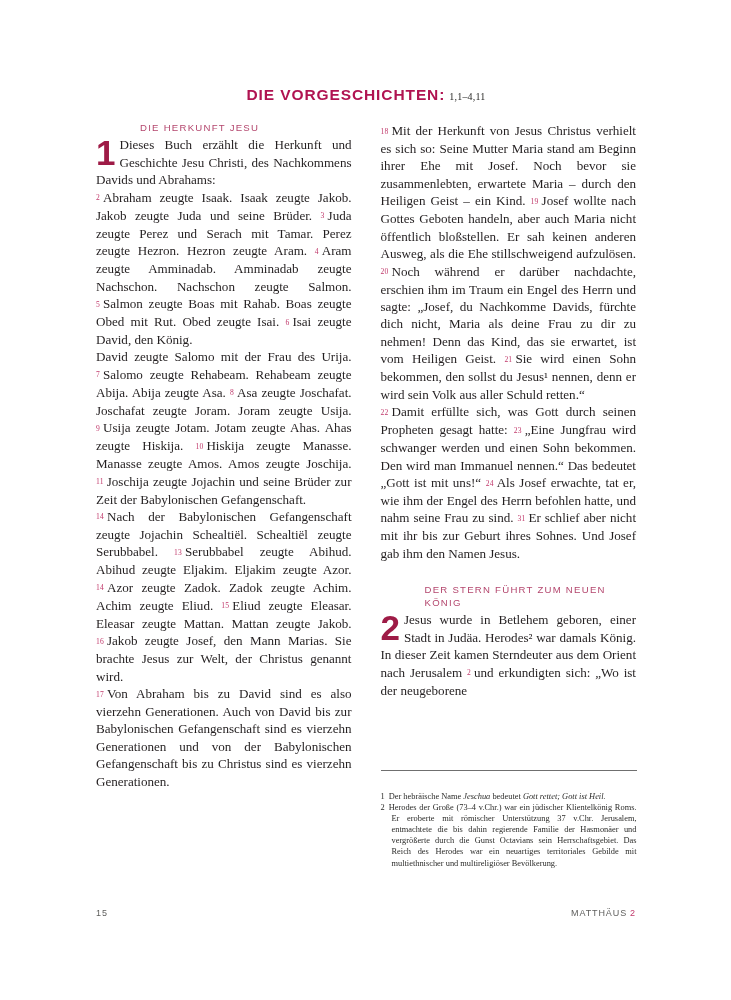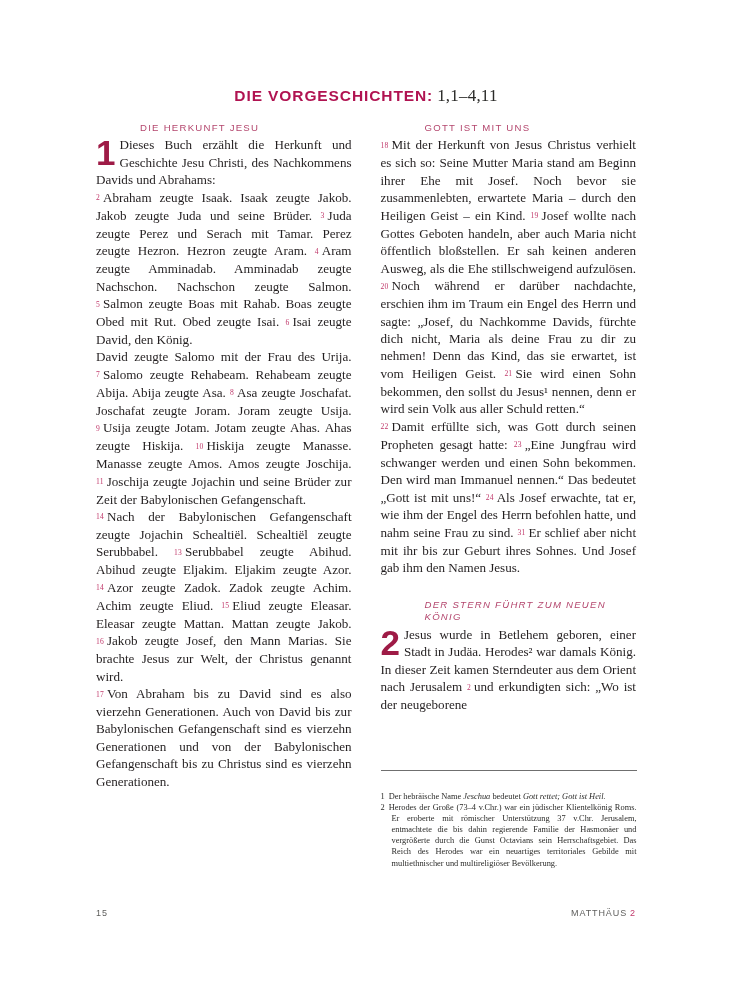--- a/index.html
+++ b/index.html
@@ -29,21 +29,21 @@
   }
   .book-title .main {
     font-family: "Liberation Sans", "DejaVu Sans", sans-serif;
     font-weight: bold;
     font-size: 15.5px;
     letter-spacing: 0.9px;
     color: #b01351;
   }
   .book-title .range {
     font-family: "Liberation Serif", "DejaVu Serif", serif;
-    font-size: 17px;
+    font-size: 10px;
     letter-spacing: 0.2px;
     color: #2a2a28;
     margin-left: 4px;
   }
 
   
   .columns {
     position: absolute;
     top: 122px;
     left: 96px;
@@ -62,21 +62,21 @@
     font-family: "Liberation Sans", "DejaVu Sans", sans-serif;
     font-size: 9.6px;
     font-weight: normal;
     letter-spacing: 1.25px;
     color: #b4476e;
     margin: 0 0 2px 0;
     text-transform: uppercase;
     line-height: 1.3;
     padding-left: 44px;
   }
-  .section-head.spaced-above { margin-top: 22px; font-style: italic; }
+  .section-head.spaced-above { margin-top: 22px; }
 
   
   p.body {
     margin: 0;
     font-size: 13.1px;
     line-height: 17.45px;
     text-align: justify;
     text-justify: inter-word;
     hyphens: manual;
     letter-spacing: -0.02px;
@@ -189,21 +189,20 @@
       </p>
 
       <p class="body">
         <span class="v">17</span><span>Von Abraham bis zu David sind es also vierzehn Generationen. Auch von David bis zur Babylonischen Gefangenschaft sind es vierzehn Generationen und von der Babylonischen Gefangenschaft bis zu Christus sind es vierzehn Generationen.</span>
       </p>
 
     </div>
 
     <div class="col">
 
-      <div class="section-head">GOTT IST MIT UNS</div>
 
       <p class="body">
         <span class="v">18</span><span>Mit der Herkunft von Jesus Christus verhielt es sich so: Seine Mutter Maria stand am Beginn ihrer Ehe mit Josef. Noch bevor sie zusammenlebten, erwartete Maria – durch den Heiligen Geist – ein Kind.</span>
         <span class="v">19</span><span>Josef wollte nach Gottes Geboten handeln, aber auch Maria nicht öffentlich bloßstellen. Er sah keinen anderen Ausweg, als die Ehe stillschweigend aufzulösen.</span>
         <span class="v">20</span><span>Noch während er darüber nachdachte, erschien ihm im Traum ein Engel des Herrn und sagte: „Josef, du Nachkomme Davids, fürchte dich nicht, Maria als deine Frau zu dir zu nehmen! Denn das Kind, das sie erwartet, ist vom Heiligen Geist.</span>
         <span class="v">21</span><span>Sie wird einen Sohn bekommen, den sollst du Jesus¹ nennen, denn er wird sein Volk aus aller Schuld retten.“</span>
       </p>
 
       <p class="body">
         <span class="v">22</span><span>Damit erfüllte sich, was Gott durch seinen Propheten gesagt hatte:</span>

